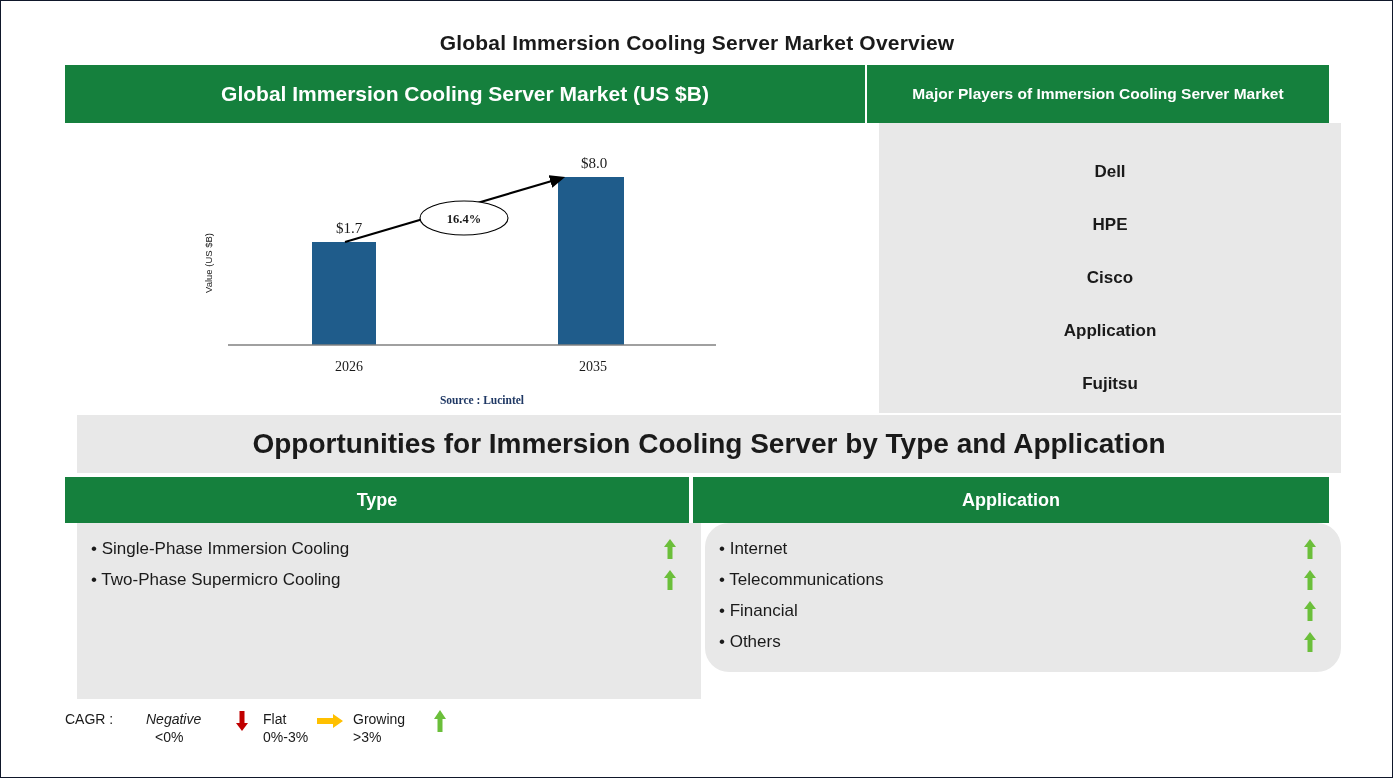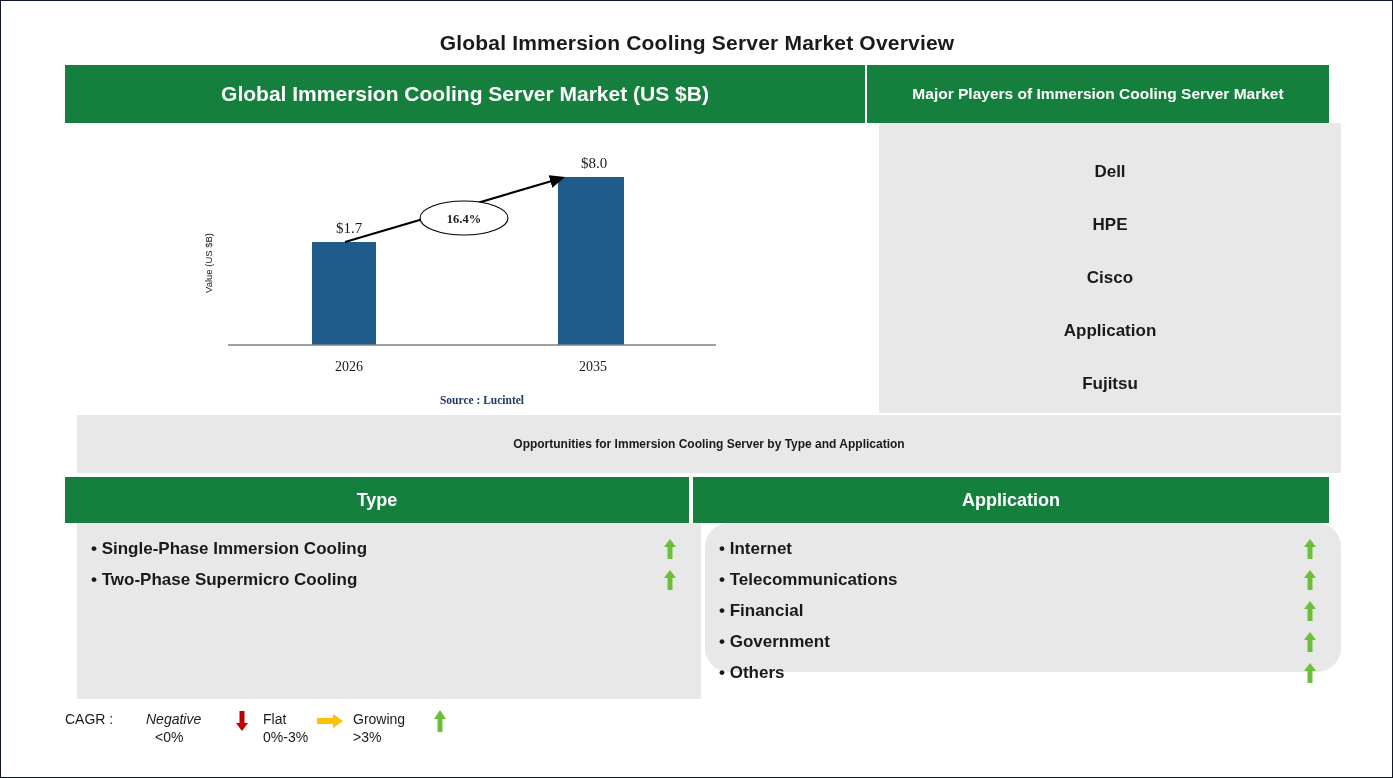--- a/index.html
+++ b/index.html
@@ -148,21 +148,21 @@
   
   #opps-band {
     position: absolute;
     left: 64px;
     top: 414px;
     width: 1264px;
     height: 58px;
     display: flex;
     align-items: center;
     justify-content: center;
-    font-size: 12px;
+    font-size: 28px;
     font-weight: bold;
     color: #1a1a1a;
   }
 
   
   #type-header {
     position: absolute;
     left: 64px;
     top: 476px;
     width: 624px;
@@ -193,21 +193,21 @@
     height: 149px;
     padding: 10px 14px 0 14px;
     border-radius: 24px;
   }
   .item-row {
     display: flex;
     align-items: center;
     justify-content: space-between;
     height: 31px;
     font-size: 17px;
-    font-weight: bold;
+    font-weight: normal;
     color: #1a1a1a;
   }
   .item-row .txt { white-space: nowrap; }
   .arrow {
     width: 16px;
     text-align: center;
     margin-right: 8px;
   }
   .arrow svg { display: block; }
 
@@ -327,28 +327,20 @@
     </div>
     <div class="item-row">
       <span class="txt">• Financial</span>
       <span class="arrow">
         <svg width="14" height="20" viewBox="0 0 14 20">
             <path d="M7 0 L13 8 L9.5 8 L9.5 20 L4.5 20 L4.5 8 L1 8 Z" fill="#6bbf3a"></path>
           </svg>
       </span>
     </div>
     <div class="item-row">
-      <span class="txt">• Government</span>
-      <span class="arrow">
-        <svg width="14" height="20" viewBox="0 0 14 20">
-            <path d="M7 0 L13 8 L9.5 8 L9.5 20 L4.5 20 L4.5 8 L1 8 Z" fill="#6bbf3a"></path>
-          </svg>
-      </span>
-    </div>
-    <div class="item-row">
       <span class="txt">• Others</span>
       <span class="arrow">
         <svg width="14" height="20" viewBox="0 0 14 20">
             <path d="M7 0 L13 8 L9.5 8 L9.5 20 L4.5 20 L4.5 8 L1 8 Z" fill="#6bbf3a"></path>
           </svg>
       </span>
     </div>
   </div>
 
   <div id="legend">

